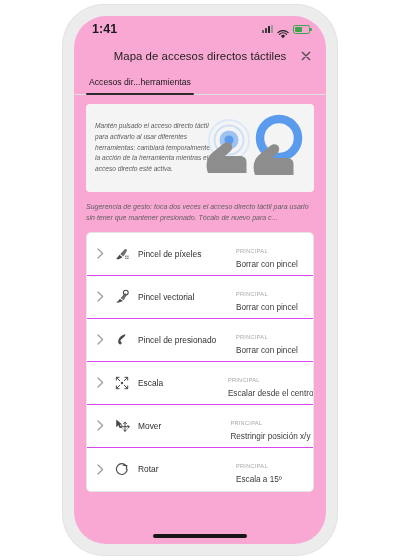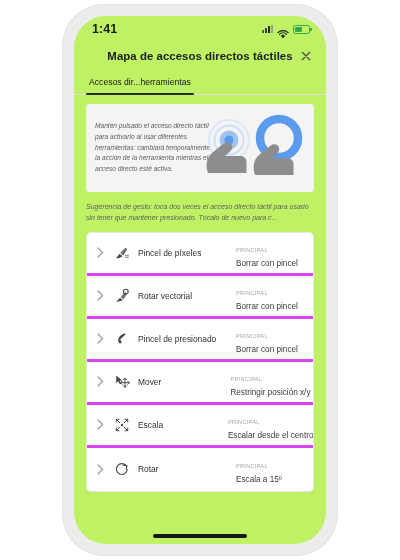--- a/index.html
+++ b/index.html
@@ -28,21 +28,21 @@
     position: absolute; left: 155px; top: 13px;
     width: 9px; height: 9px; border-radius: 50%;
     background: #e2e2e2;
     box-shadow: inset 0 0 0 1.3px #dcdcdc;
   }
 
   
   .screen {
     position: absolute; left: 74px; top: 16px;
     width: 252px; height: 528px;
-    background: #bef264;
+    background: #f9a8d4;
     border-radius: 32px;
     overflow: hidden;
   }
 
   
   .status-bar {
     position: relative; height: 26px; width: 100%;
     display: flex; align-items: center; justify-content: space-between;
     padding: 0 16px 0 18px;
   }
@@ -68,21 +68,21 @@
   }
   .batt-fill { height:100%; width:55%; background:#3aa84a; border-radius:1px; }
 
   
   .app-header {
     position: relative; height: 28px;
     display:flex; align-items:center; justify-content:center;
     padding: 0 14px;
   }
   .app-title {
-    font-size: 11.4px; font-weight: bold; color: #1d1d1d;
+    font-size: 11.4px; font-weight: normal; color: #1d1d1d;
     letter-spacing: .05px; white-space: nowrap;
   }
   .close-btn {
     position:absolute; right: 12px; top:50%; transform: translateY(-50%);
     width: 16px; height: 16px; cursor:pointer;
   }
   .close-btn svg { display:block; }
 
   
   .tabs {
@@ -133,21 +133,21 @@
   .shortcut-list {
     margin-top: 8px;
     background: #ffffff;
     border: 1px solid #e6e6e6;
     border-radius: 5px;
     overflow: hidden;
   }
   .shortcut-row {
     display:flex; align-items:center;
     height: 43px;
-    border-bottom: 3px solid #d946ef;
+    border-bottom: 1px solid #d946ef;
     padding: 0 8px 0 10px;
     cursor: pointer;
     background:#fff;
   }
   .shortcut-row:last-child { border-bottom: none; }
   .row-chevron {
     width: 11px; flex: 0 0 11px; display:flex; align-items:center;
     color:#9a9a9a;
   }
   .row-icon {
@@ -278,21 +278,21 @@
                 <path d="M1 1 L5.6 5.5 L1 10" stroke="#9a9a9a" stroke-width="1.2" fill="none" stroke-linecap="round" stroke-linejoin="round"></path>
               </svg>
           </span>
           <span class="row-icon">
             <svg width="16" height="16" viewBox="0 0 16 16">
               <path d="M2.4 13.3 C3.9 12.4 5 11.1 5.8 9.7 L9 12.1 C7.5 13 5 13.5 3.2 13.8 Z" fill="#4a4a4a"></path>
               <path d="M6.6 8.9 L10.4 4.8 C11 4.2 11.8 4.3 12.3 4.8 C12.8 5.3 12.9 6.1 12.3 6.7 L9.7 11.3 Z" fill="#6e6e6e"></path>
               <circle cx="11.8" cy="3.6" r="2.4" fill="none" stroke="#4a4a4a" stroke-width="1.1"></circle>
             </svg>
           </span>
-          <span class="row-name">Rotar vectorial</span>
+          <span class="row-name">Pincel vectorial</span>
           <span class="row-action">
             <span class="row-action-label">PRINCIPAL</span>
             <div class="row-action-value">Borrar con pincel</div>
           </span>
         </div>
 
         <div class="shortcut-row">
           <span class="row-chevron">
             <svg width="7" height="11" viewBox="0 0 7 11">
                 <path d="M1 1 L5.6 5.5 L1 10" stroke="#9a9a9a" stroke-width="1.2" fill="none" stroke-linecap="round" stroke-linejoin="round"></path>
@@ -300,46 +300,20 @@
           </span>
           <span class="row-icon">
             <svg width="16" height="16" viewBox="0 0 16 16">
               <path d="M10.5 2.4 C7.6 3.2 5.3 5.2 4.4 7.9 C3.8 9.7 4.2 11.3 5.6 12.2 C6.4 12.7 7.3 12.4 7.6 11.6 C7.9 10.8 7.4 10.2 6.9 9.7 C6.3 9.1 6.3 8.3 6.9 7.7 L11 3.9 C11.7 3.2 11.4 2.2 10.5 2.4 Z" fill="#4a4a4a"></path>
             </svg>
           </span>
           <span class="row-name">Pincel de presionado</span>
           <span class="row-action">
             <span class="row-action-label">PRINCIPAL</span>
             <div class="row-action-value">Borrar con pincel</div>
-          </span>
-        </div>
-
-        <div class="shortcut-row">
-          <span class="row-chevron">
-            <svg width="7" height="11" viewBox="0 0 7 11">
-                <path d="M1 1 L5.6 5.5 L1 10" stroke="#9a9a9a" stroke-width="1.2" fill="none" stroke-linecap="round" stroke-linejoin="round"></path>
-              </svg>
-          </span>
-          <span class="row-icon">
-            <svg width="16" height="16" viewBox="0 0 16 16">
-              <path d="M2.2 1.6 L2.2 9.2 L4.3 7.3 L5.8 10.3 L7.2 9.6 L5.7 6.7 L8.3 6.5 Z" fill="#4a4a4a"></path>
-              <g stroke="#4a4a4a" stroke-width="1" fill="none" stroke-linecap="round">
-                <path d="M11 4.2 L11 13.2"></path>
-                <path d="M6.6 8.7 L15.2 8.7"></path>
-                <path d="M9.5 5.6 L11 4.1 L12.5 5.6"></path>
-                <path d="M9.5 11.8 L11 13.3 L12.5 11.8"></path>
-                <path d="M8 7.3 L6.5 8.8 L8 10.3"></path>
-                <path d="M13.8 7.3 L15.3 8.8 L13.8 10.3"></path>
-              </g>
-            </svg>
-          </span>
-          <span class="row-name">Mover</span>
-          <span class="row-action">
-            <span class="row-action-label">PRINCIPAL</span>
-            <div class="row-action-value">Restringir posición x/y</div>
           </span>
         </div>
 
         <div class="shortcut-row">
           <span class="row-chevron">
             <svg width="7" height="11" viewBox="0 0 7 11">
                 <path d="M1 1 L5.6 5.5 L1 10" stroke="#9a9a9a" stroke-width="1.2" fill="none" stroke-linecap="round" stroke-linejoin="round"></path>
               </svg>
           </span>
           <span class="row-icon">
@@ -365,20 +339,46 @@
         </div>
 
         <div class="shortcut-row">
           <span class="row-chevron">
             <svg width="7" height="11" viewBox="0 0 7 11">
                 <path d="M1 1 L5.6 5.5 L1 10" stroke="#9a9a9a" stroke-width="1.2" fill="none" stroke-linecap="round" stroke-linejoin="round"></path>
               </svg>
           </span>
           <span class="row-icon">
             <svg width="16" height="16" viewBox="0 0 16 16">
+              <path d="M2.2 1.6 L2.2 9.2 L4.3 7.3 L5.8 10.3 L7.2 9.6 L5.7 6.7 L8.3 6.5 Z" fill="#4a4a4a"></path>
+              <g stroke="#4a4a4a" stroke-width="1" fill="none" stroke-linecap="round">
+                <path d="M11 4.2 L11 13.2"></path>
+                <path d="M6.6 8.7 L15.2 8.7"></path>
+                <path d="M9.5 5.6 L11 4.1 L12.5 5.6"></path>
+                <path d="M9.5 11.8 L11 13.3 L12.5 11.8"></path>
+                <path d="M8 7.3 L6.5 8.8 L8 10.3"></path>
+                <path d="M13.8 7.3 L15.3 8.8 L13.8 10.3"></path>
+              </g>
+            </svg>
+          </span>
+          <span class="row-name">Mover</span>
+          <span class="row-action">
+            <span class="row-action-label">PRINCIPAL</span>
+            <div class="row-action-value">Restringir posición x/y</div>
+          </span>
+        </div>
+
+        <div class="shortcut-row">
+          <span class="row-chevron">
+            <svg width="7" height="11" viewBox="0 0 7 11">
+                <path d="M1 1 L5.6 5.5 L1 10" stroke="#9a9a9a" stroke-width="1.2" fill="none" stroke-linecap="round" stroke-linejoin="round"></path>
+              </svg>
+          </span>
+          <span class="row-icon">
+            <svg width="16" height="16" viewBox="0 0 16 16">
               <path d="M12.4 5.2 A5.4 5.4 0 1 0 13.2 8.4" fill="none" stroke="#4a4a4a" stroke-width="1.1" stroke-linecap="round"></path>
               <path d="M9.2 4.2 L12.9 4.6 L12.3 8.2" fill="none" stroke="#4a4a4a" stroke-width="1.1" stroke-linecap="round" stroke-linejoin="round"></path>
             </svg>
           </span>
           <span class="row-name">Rotar</span>
           <span class="row-action">
             <span class="row-action-label">PRINCIPAL</span>
             <div class="row-action-value">Escala a 15º</div>
           </span>
         </div>

